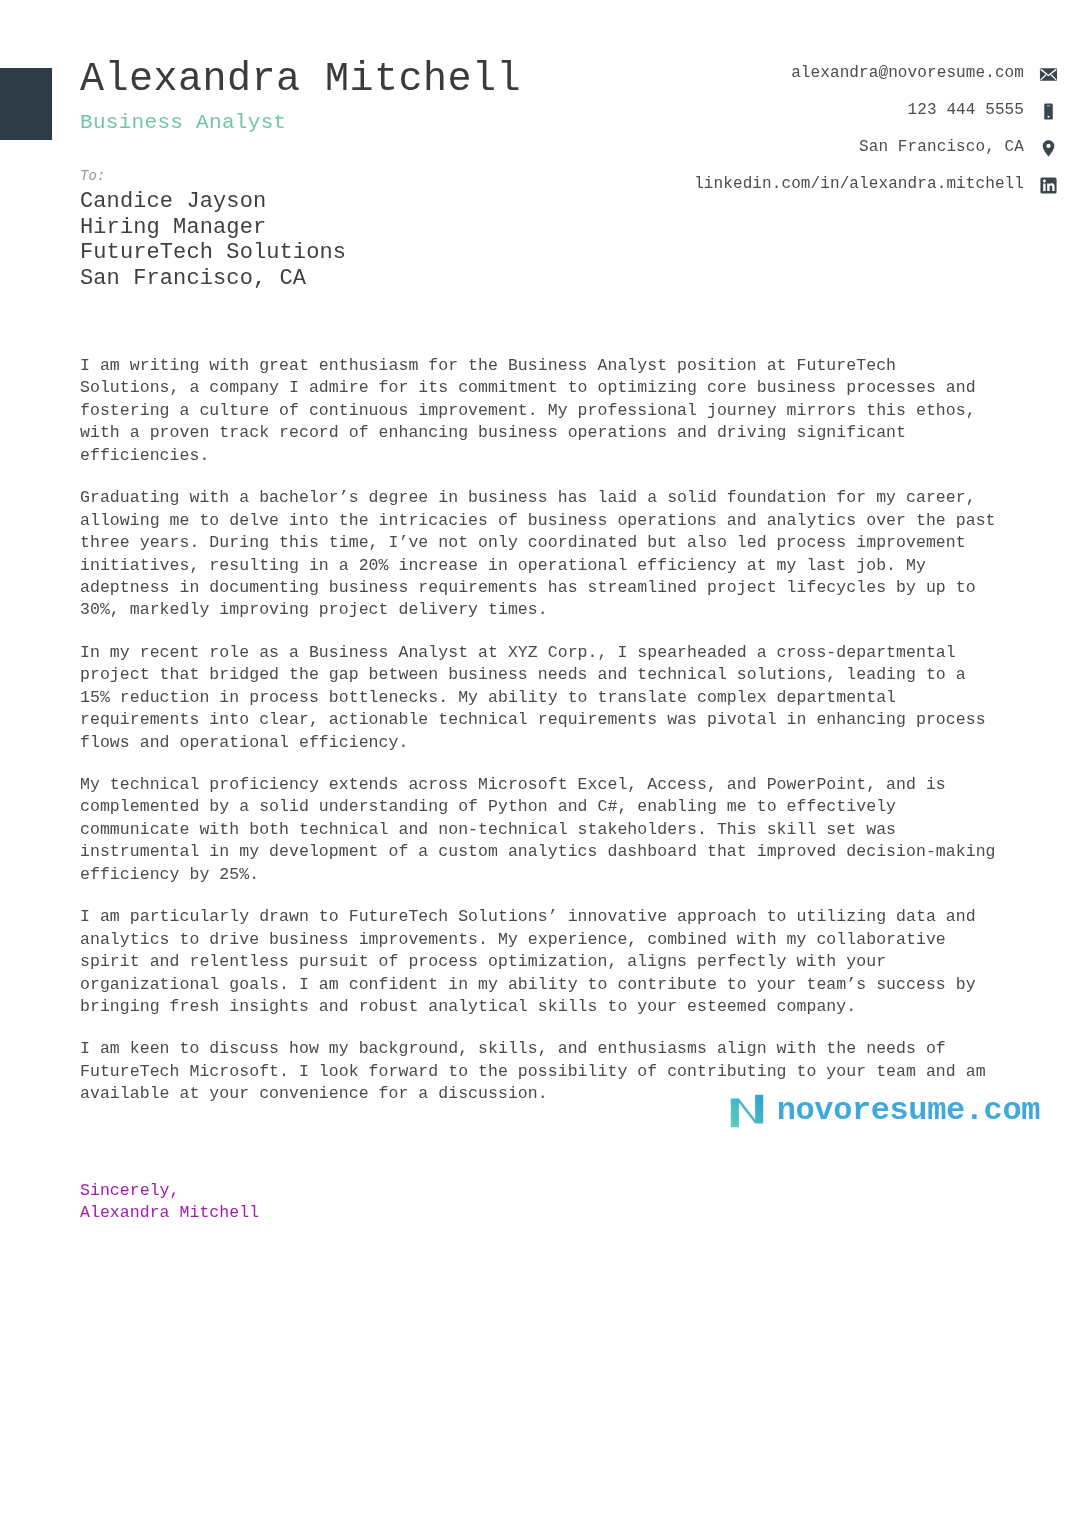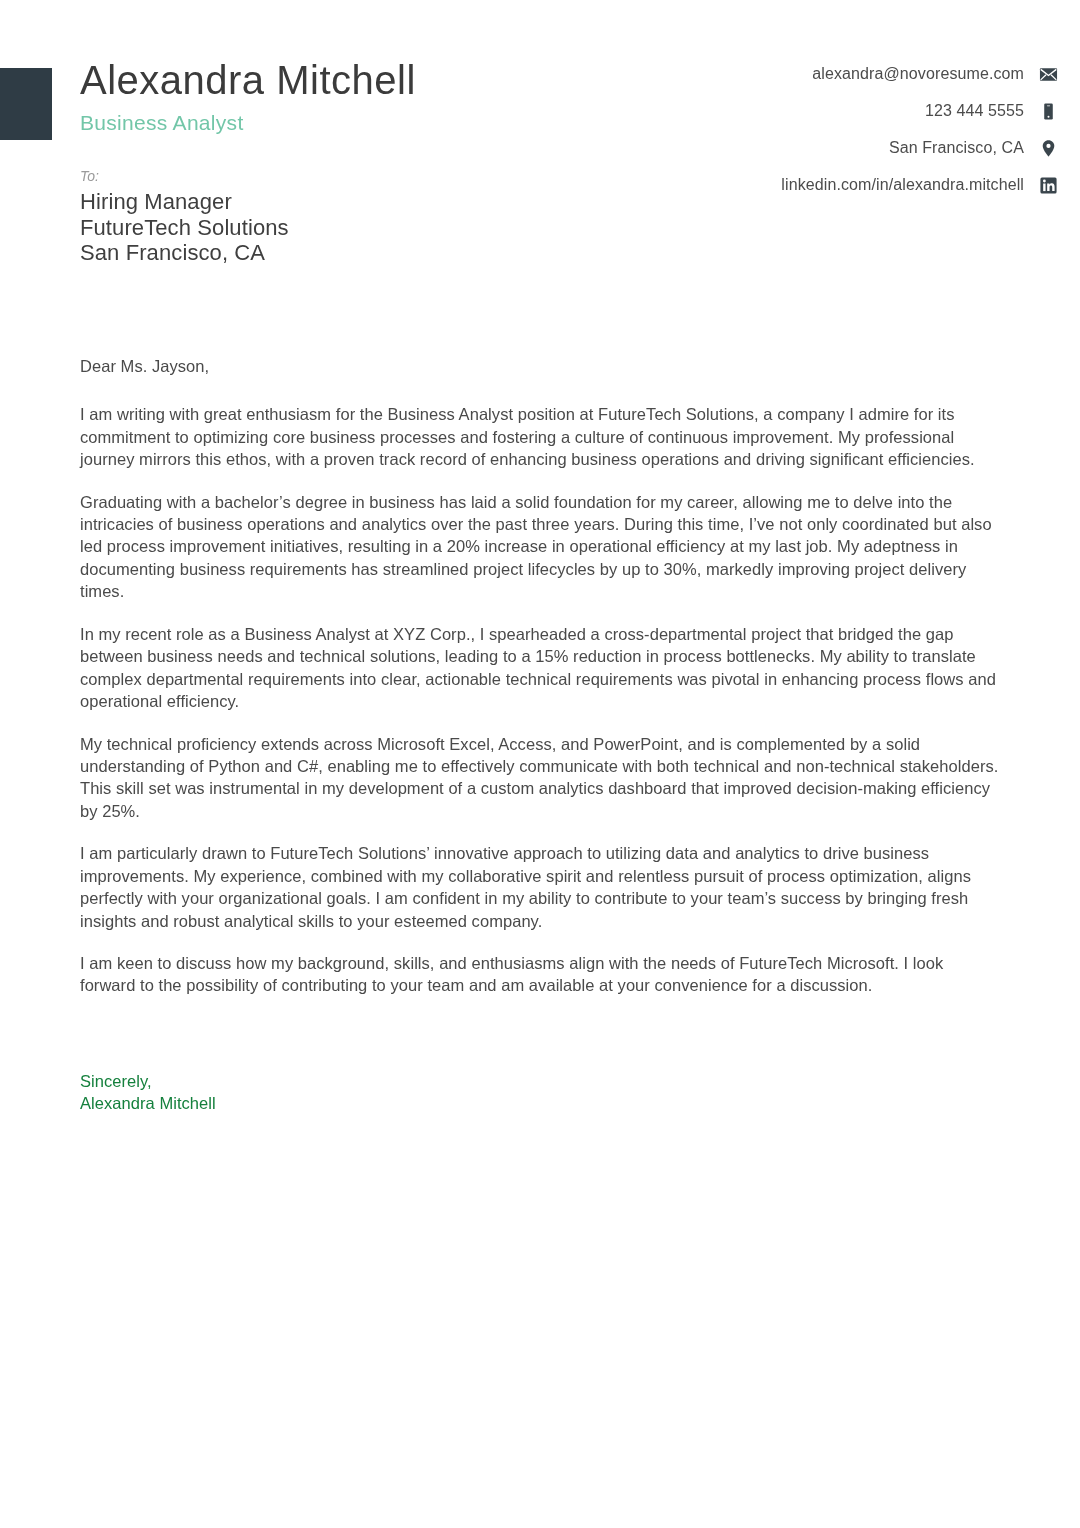--- a/index.html
+++ b/index.html
@@ -15,20 +15,21 @@
     font-family: "Liberation Sans", sans-serif;
     position: relative;
     overflow: hidden;
   }
 
   .page {
     position: relative;
     width: 1080px;
     height: 1160px;
     background: #ffffff;
+    font-family: Liberation Mono, monospace;
   }
 
   
   .header {
     position: relative;
     height: 150px;
   }
 
   .accent-square {
     position: absolute;
@@ -148,21 +149,21 @@
     letter-spacing: 0.05px;
     text-align: left;
   }
 
   .signoff {
     margin-top: 74px;
   }
 
   .signoff-line {
     font-size: 16.5px;
-    color: #15803d;
+    color: #a21caf;
     line-height: 1.33;
     letter-spacing: 0.05px;
   }
 
   
   .footer-logo {
     position: absolute;
     right: 40px;
     bottom: 28px;
     display: flex;
@@ -238,37 +239,51 @@
             <path d="M8.6 7.9 h2.4 v1.2 c0.5 -0.9 1.5 -1.4 2.6 -1.4 c2 0 2.8 1.3 2.8 3.5 v4.7 h-2.5 v-4.2 c0 -1.2 -0.4 -1.8 -1.3 -1.8 c-1 0 -1.5 0.7 -1.5 1.9 v4.1 h-2.5 z" fill="#ffffff"></path>
           </svg>
         </span>
       </div>
 
     </div>
   </div>
 
   <div class="recipient">
     <div class="to-label">To:</div>
+    <div class="recipient-line">Candice Jayson</div>
     <div class="recipient-line">Hiring Manager</div>
     <div class="recipient-line">FutureTech Solutions</div>
     <div class="recipient-line">San Francisco, CA</div>
   </div>
 
   <div class="letter">
 
-    <div class="salutation">Dear Ms. Jayson,</div>
 
     <p class="para">I am writing with great enthusiasm for the Business Analyst position at FutureTech Solutions, a company I admire for its commitment to optimizing core business processes and fostering a culture of continuous improvement. My professional journey mirrors this ethos, with a proven track record of enhancing business operations and driving significant efficiencies.</p>
     <p class="para">Graduating with a bachelor’s degree in business has laid a solid foundation for my career, allowing me to delve into the intricacies of business operations and analytics over the past three years. During this time, I’ve not only coordinated but also led process improvement initiatives, resulting in a 20% increase in operational efficiency at my last job. My adeptness in documenting business requirements has streamlined project lifecycles by up to 30%, markedly improving project delivery times.</p>
     <p class="para">In my recent role as a Business Analyst at XYZ Corp., I spearheaded a cross-departmental project that bridged the gap between business needs and technical solutions, leading to a 15% reduction in process bottlenecks. My ability to translate complex departmental requirements into clear, actionable technical requirements was pivotal in enhancing process flows and operational efficiency.</p>
     <p class="para">My technical proficiency extends across Microsoft Excel, Access, and PowerPoint, and is complemented by a solid understanding of Python and C#, enabling me to effectively communicate with both technical and non-technical stakeholders. This skill set was instrumental in my development of a custom analytics dashboard that improved decision-making efficiency by 25%.</p>
     <p class="para">I am particularly drawn to FutureTech Solutions’ innovative approach to utilizing data and analytics to drive business improvements. My experience, combined with my collaborative spirit and relentless pursuit of process optimization, aligns perfectly with your organizational goals. I am confident in my ability to contribute to your team’s success by bringing fresh insights and robust analytical skills to your esteemed company.</p>
     <p class="para">I am keen to discuss how my background, skills, and enthusiasms align with the needs of FutureTech Microsoft. I look forward to the possibility of contributing to your team and am available at your convenience for a discussion.</p>
 
     <div class="signoff">
       <div class="signoff-line">Sincerely,</div>
       <div class="signoff-line">Alexandra Mitchell</div>
     </div>
 
   </div>
 
+  <div class="footer-logo">
+    <span>
+      <svg class="logo-mark" viewBox="0 0 44 44">
+        <defs>
+          <linearGradient id="nGrad" x1="0" y1="1" x2="1" y2="0">
+            <stop offset="0%" stop-color="#5ad0b6"></stop>
+            <stop offset="100%" stop-color="#2f9fd8"></stop>
+          </linearGradient>
+        </defs>
+        <path d="M5 39 L5 9 L13.5 9 L30.5 31 L30.5 5 L39 5 L39 35 L30.5 35 L13.5 13 L13.5 39 Z" fill="url(#nGrad)"></path>
+      </svg>
+    </span>
+    <span class="logo-word">novoresume.com</span>
+  </div>
 
 </div>
 
 </body></html>

